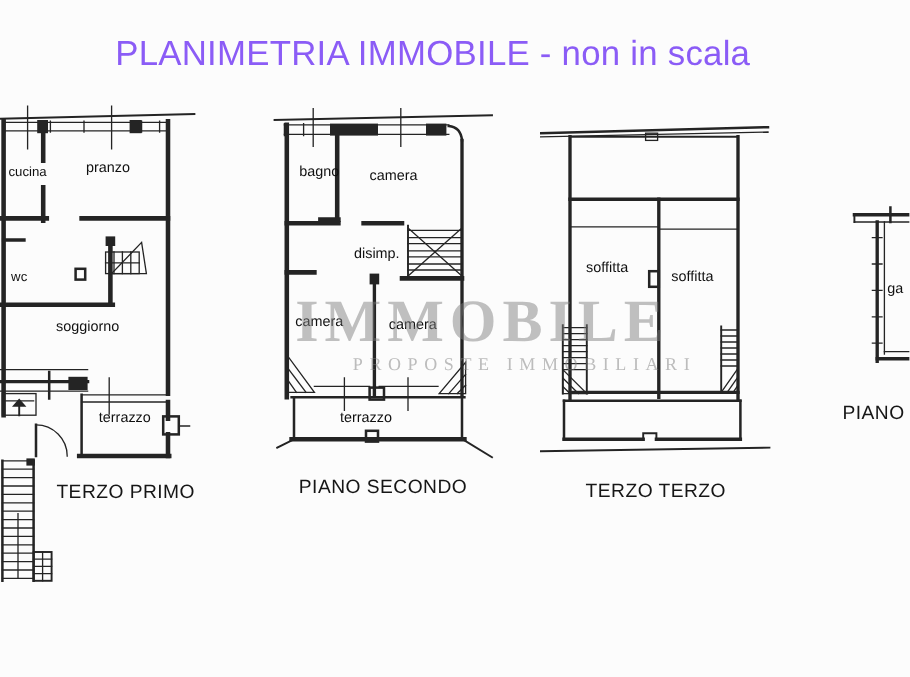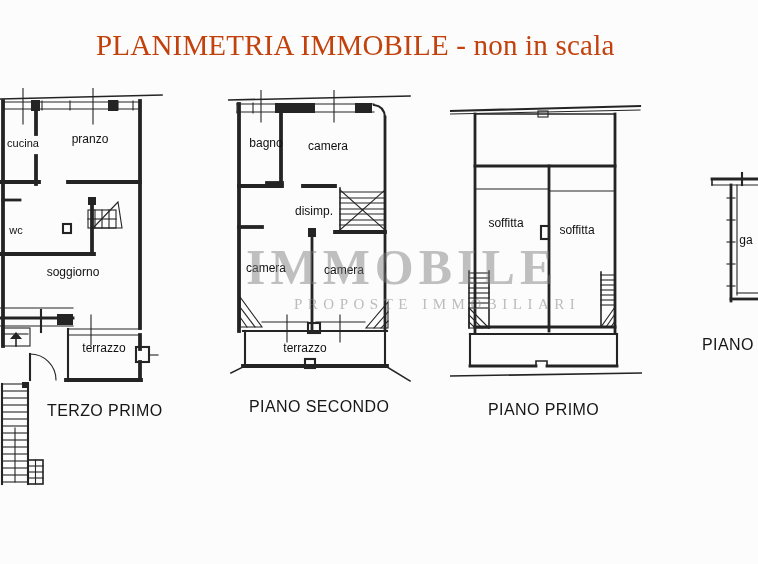--- a/index.html
+++ b/index.html
@@ -1,22 +1,22 @@
 <!DOCTYPE html>
 <html><head>
 <meta charset="utf-8">
 <style>
   html,body{margin:0;padding:0;}
   body{
     width:758px;height:564px;position:relative;overflow:hidden;
     background:#fcfcfc;font-family:"Liberation Sans",sans-serif;
   }
   .title{
-    position:absolute;left:96px;top:29px;font-size:29px;color:#c2410c;
-    white-space:nowrap;letter-spacing:.2px;font-family:Liberation Serif, serif;
+    position:absolute;left:96px;top:29px;font-size:29px;color:#8b5cf6;
+    white-space:nowrap;letter-spacing:.2px;
   }
   .plan{position:absolute;}
   svg line,svg path,svg rect,svg polyline,svg polygon{stroke:#242424;stroke-linecap:square;}
   .w1{stroke-width:1.1;fill:none}
   .w15{stroke-width:1.6;fill:none}
   .w2{stroke-width:2.1;fill:none}
   .w3{stroke-width:2.8;fill:none}
   .w4{stroke-width:3.8;fill:none}
   .fillb{fill:#242424;stroke:none}
   svg text{fill:#101010;stroke:none;font-size:12px;font-family:"Liberation Sans",sans-serif;text-anchor:middle}
@@ -280,19 +280,19 @@
     <line x1="27" y1="96" x2="35" y2="96" class="w1"></line>
     <line x1="27" y1="118" x2="35" y2="118" class="w1"></line>
     <line x1="37" y1="125" x2="58" y2="125" class="w1"></line>
     <line x1="31" y1="131" x2="58" y2="131" class="w3"></line>
   </g>
   <text x="46" y="76" text-anchor="start">ga</text>
 </svg>
 
 <div class="floor-label" style="left:47px;top:402px">TERZO PRIMO</div>
 <div class="floor-label" style="left:249px;top:398px">PIANO SECONDO</div>
-<div class="floor-label" style="left:488px;top:401px">PIANO PRIMO</div>
+<div class="floor-label" style="left:488px;top:401px">TERZO TERZO</div>
 <div class="floor-label" style="left:702px;top:336px">PIANO T</div>
 
 <div class="watermark">
   <div class="wm-brand">IMMOBILE</div>
   <div class="wm-tagline">PROPOSTE IMMOBILIARI</div>
 </div>
 
 </body></html>

